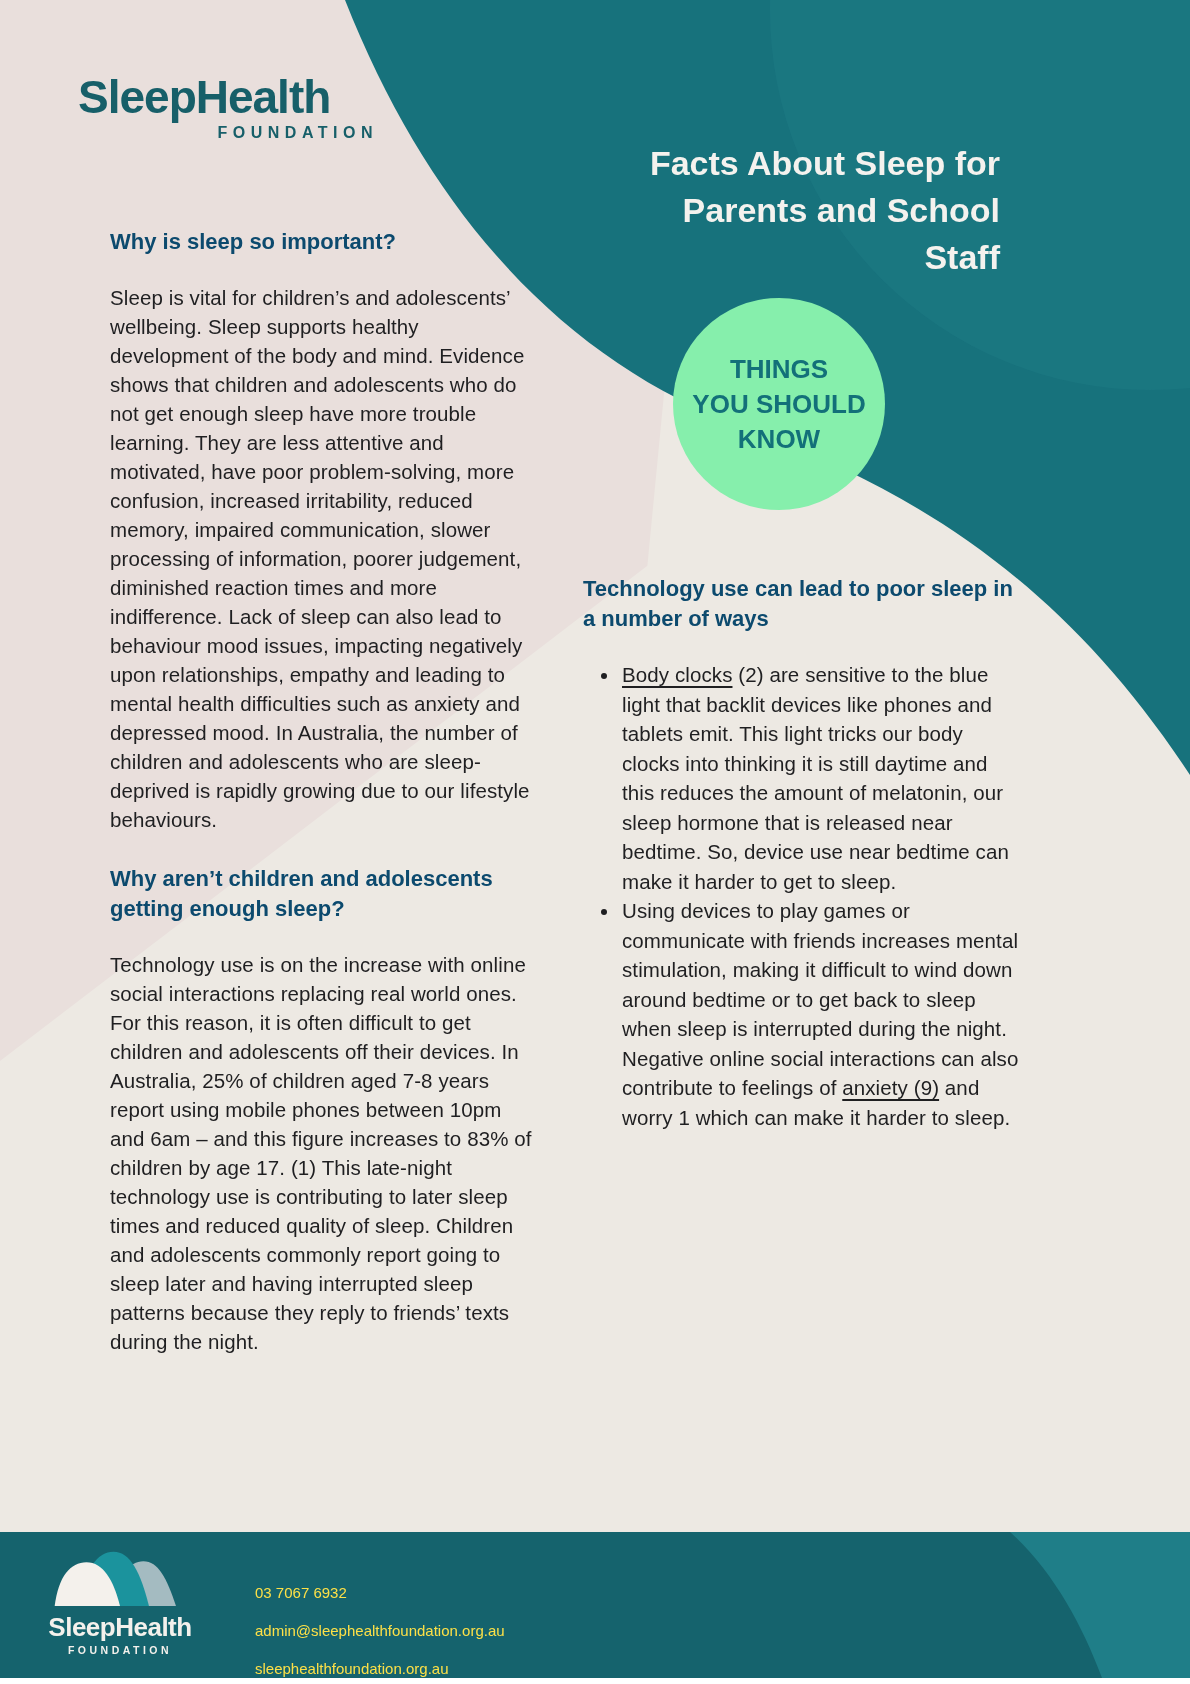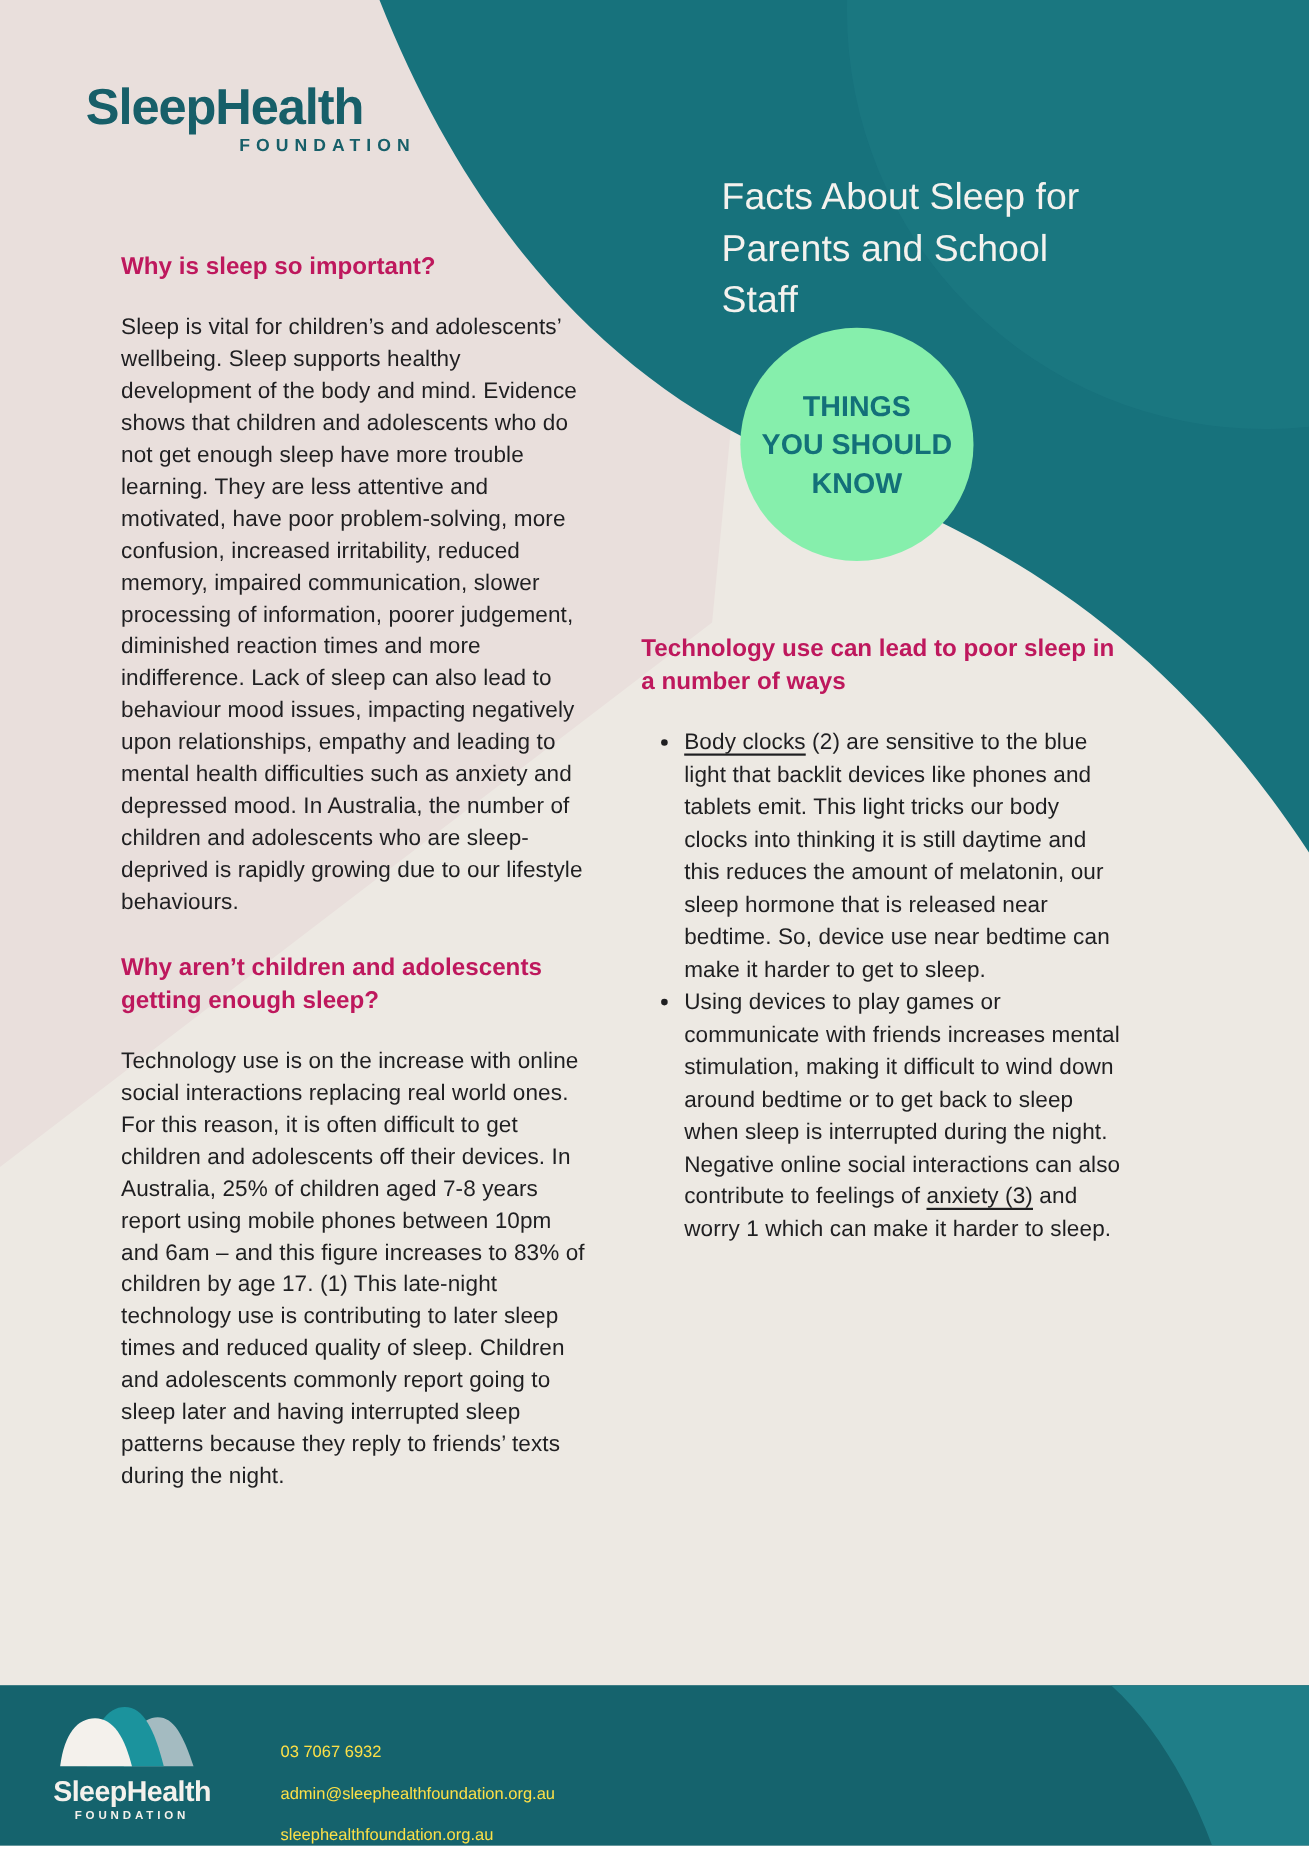--- a/index.html
+++ b/index.html
@@ -16,34 +16,34 @@
     clip-path:polygon(0 0, 59% 0, 54.4% 33.6%, 0 63%);
   }
   .blob-svg{position:absolute;top:0;left:0;pointer-events:none;}
   
   .logo{position:absolute;left:78px;top:74px;width:300px;}
   .logo-name{font-size:46px;font-weight:bold;color:#175F69;letter-spacing:-1px;line-height:1;}
   .logo-sub{font-size:16px;font-weight:bold;color:#175F69;letter-spacing:5.5px;text-align:right;margin-top:4px;}
   
   .title{
     position:absolute;left:640px;top:140px;width:360px;
-    text-align:left;color:#F4F2EE;font-size:34px;font-weight:normal;line-height:47px;margin:16px;
+    text-align:right;color:#F4F2EE;font-size:34px;font-weight:bold;line-height:47px;margin:0;
   }
   
   .badge{
     position:absolute;left:673px;top:298px;width:212px;height:212px;border-radius:50%;
     background:#86efac;display:flex;flex-direction:column;align-items:center;justify-content:center;
     color:#137079;font-weight:bold;font-size:26px;line-height:35px;text-align:center;
   }
   
   .col{position:absolute;color:#1F1F21;}
   .col-left{left:110px;top:227px;width:428px;}
   .col-right{left:583px;top:574px;width:436px;}
   .col h2{
-    color:#be185d;font-size:22px;line-height:30px;font-weight:bold;
+    color:#0c4a6e;font-size:22px;line-height:30px;font-weight:bold;
     margin:0 0 26px 0;
   }
   .col p{font-size:20.5px;line-height:29px;margin:0 0 30px 0;letter-spacing:0.1px;}
   .col ul{margin:0 0 14px 0;padding:0 0 0 37px;font-size:20.5px;line-height:29.5px;letter-spacing:0.1px;}
   .col li{margin:0;padding-left:2px;}
   .u-link{text-decoration:underline;text-underline-offset:4px;cursor:pointer;}
   
   .footer{
     position:absolute;left:0;top:1532px;width:1190px;height:146px;background:#15636D;overflow:hidden;
   }
@@ -86,21 +86,21 @@
     <h2>Why is sleep so important?</h2>
     <p>Sleep is vital for children’s and adolescents’ wellbeing. Sleep supports healthy development of the body and mind. Evidence shows that children and adolescents who do not get enough sleep have more trouble learning. They are less attentive and motivated, have poor problem-solving, more confusion, increased irritability, reduced memory, impaired communication, slower processing of information, poorer judgement, diminished reaction times and more indifference. Lack of sleep can also lead to behaviour mood issues, impacting negatively upon relationships, empathy and leading to mental health difficulties such as anxiety and depressed mood. In Australia, the number of children and adolescents who are sleep-deprived is rapidly growing due to our lifestyle behaviours.</p>
     <h2>Why aren’t children and adolescents getting enough sleep?</h2>
     <p>Technology use is on the increase with online social interactions replacing real world ones. For this reason, it is often difficult to get children and adolescents off their devices. In Australia, 25% of children aged 7-8 years report using mobile phones between 10pm and 6am – and this figure increases to 83% of children by age 17. (1) This late-night technology use is contributing to later sleep times and reduced quality of sleep. Children and adolescents commonly report going to sleep later and having interrupted sleep patterns because they reply to friends’ texts during the night.</p>
   </div>
 
   <div class="col col-right">
     <h2>Technology use can lead to poor sleep in a number of ways</h2>
     <ul>
       <li><span></span><span class="u-link">Body clocks</span><span> (2) are sensitive to the blue light that backlit devices like phones and tablets emit. This light tricks our body clocks into thinking it is still daytime and this reduces the amount of melatonin, our sleep hormone that is released near bedtime. So, device use near bedtime can make it harder to get to sleep.</span></li>
-      <li><span>Using devices to play games or communicate with friends increases mental stimulation, making it difficult to wind down around bedtime or to get back to sleep when sleep is interrupted during the night. Negative online social interactions can also contribute to feelings of </span><span class="u-link">anxiety (3)</span><span> and worry 1 which can make it harder to sleep.</span></li>
+      <li><span>Using devices to play games or communicate with friends increases mental stimulation, making it difficult to wind down around bedtime or to get back to sleep when sleep is interrupted during the night. Negative online social interactions can also contribute to feelings of </span><span class="u-link">anxiety (9)</span><span> and worry 1 which can make it harder to sleep.</span></li>
     </ul>
   </div>
 
   <div class="footer">
     <svg class="footer-blob" width="190" height="146" viewBox="0 0 190 146">
       <path d="M10,0 C52,38 82,92 102,146 L190,146 L190,0 Z" fill="#1F7E88"></path>
     </svg>
 
     <div class="f-logo">
       <svg width="140" height="56" viewBox="0 0 140 60">

